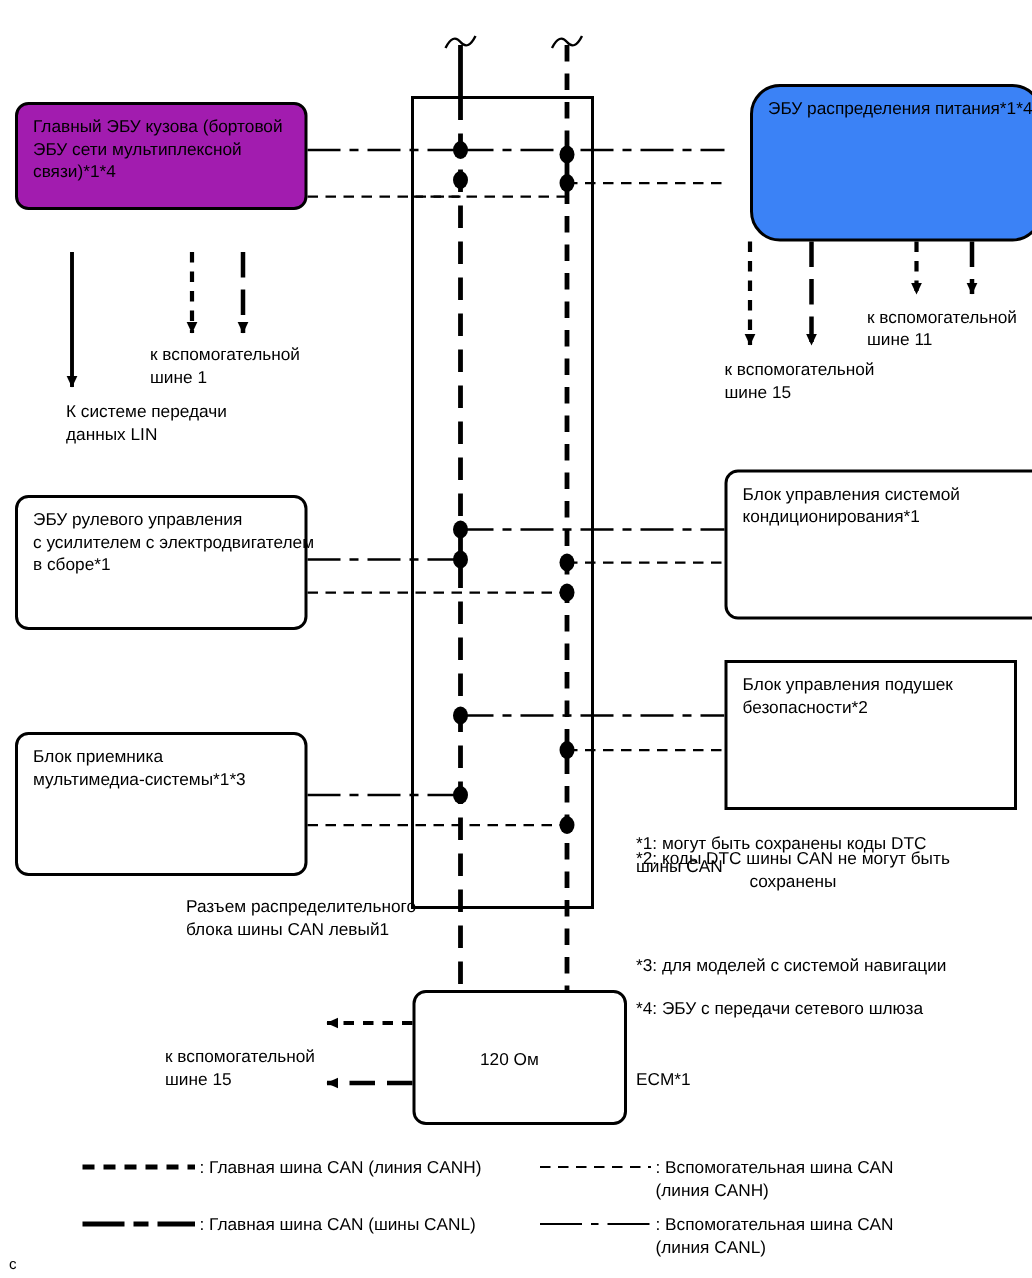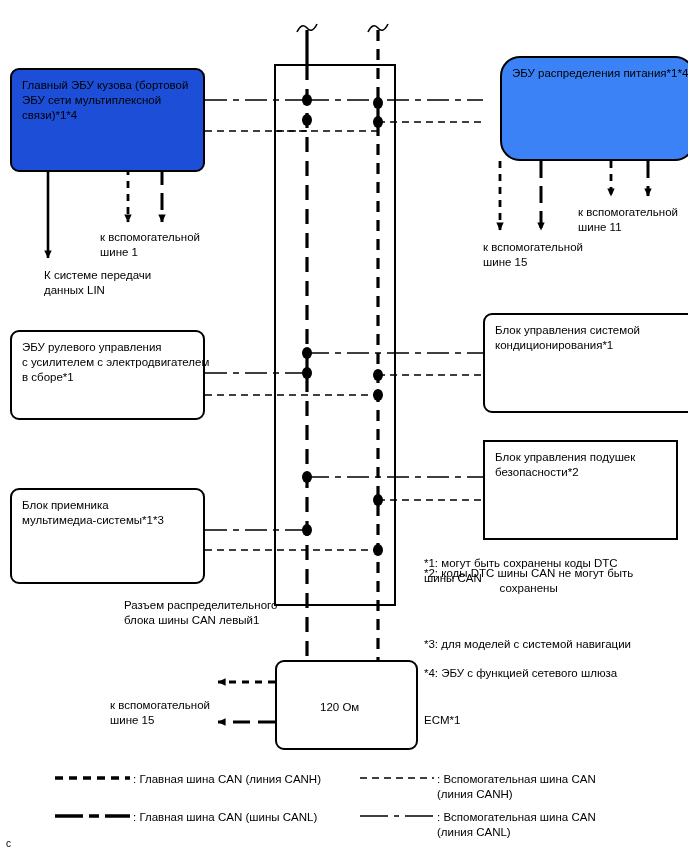--- a/index.html
+++ b/index.html
@@ -148,21 +148,21 @@
   </g>
   <g>
     <path d="M360,778 L434,778" stroke="#000" stroke-width="1.3" fill="none" stroke-dasharray="7 5"></path>
   </g>
   <g>
     <path d="M360,816 L434,816" stroke="#000" stroke-width="1.3" fill="none" stroke-dasharray="28 6 5 6"></path>
   </g>
 </svg>
 
 <div id="boxes-layer">
-      <div style="position: absolute; left: 10px; top: 68px; width: 195px; height: 104px; border: 2px solid rgb(0, 0, 0); background: #1d4ed8; box-sizing: border-box; border-radius: 9px;">
+      <div style="position: absolute; left: 10px; top: 68px; width: 195px; height: 72px; border: 2px solid rgb(0, 0, 0); background: #a21caf; box-sizing: border-box; border-radius: 9px;">
         <div class="boxlbl" style="position: absolute; left: 10px; top: 8px; right: 6px;">Главный ЭБУ кузова (бортовой
 ЭБУ сети мультиплексной
 связи)*1*4</div>
       </div>
       <div style="position: absolute; left: 500px; top: 56px; width: 195px; height: 105px; border: 2px solid rgb(0, 0, 0); background: #3b82f6; box-sizing: border-box; border-radius: 20px;">
         <div class="boxlbl" style="position: absolute; left: 10px; top: 8px; right: 6px;">ЭБУ распределения питания*1*4</div>
       </div>
       <div style="position: absolute; left: 10px; top: 330px; width: 195px; height: 90px; border: 2px solid rgb(0, 0, 0); background: rgb(255, 255, 255); box-sizing: border-box; border-radius: 9px;">
         <div class="boxlbl" style="position: absolute; left: 10px; top: 8px; right: 6px;">ЭБУ рулевого управления
 с усилителем с электродвигателем
@@ -200,21 +200,21 @@
       <div class="lbl" style="left: 110px; top: 698px;">к вспомогательной
 шине 15</div>
       <div class="corner-c" style="left: 6px; top: 838px;">c</div>
     </div>
 <div id="notes-layer">
       <div class="notes" style="left: 424px; top: 556px;">*1: могут быть сохранены коды DTC
 шины CAN</div>
       <div class="notes" style="left: 424px; top: 566px; text-align: center;">*2: коды DTC шины CAN не могут быть
 сохранены</div>
       <div class="notes" style="left: 424px; top: 637px;">*3: для моделей с системой навигации</div>
-      <div class="notes" style="left: 424px; top: 666px;">*4: ЭБУ с функцией сетевого шлюза</div>
+      <div class="notes" style="left: 424px; top: 666px;">*4: ЭБУ с передачи сетевого шлюза</div>
     </div>
 <div id="legend-layer">
       <div class="leg" style="left: 133px; top: 772px;">: Главная шина CAN (линия CANH)</div>
       <div class="leg" style="left: 133px; top: 810px;">: Главная шина CAN (шины CANL)</div>
       <div class="leg" style="left: 437px; top: 772px;">: Вспомогательная шина CAN
 (линия CANH)</div>
       <div class="leg" style="left: 437px; top: 810px;">: Вспомогательная шина CAN
 (линия CANL)</div>
     </div>
 

